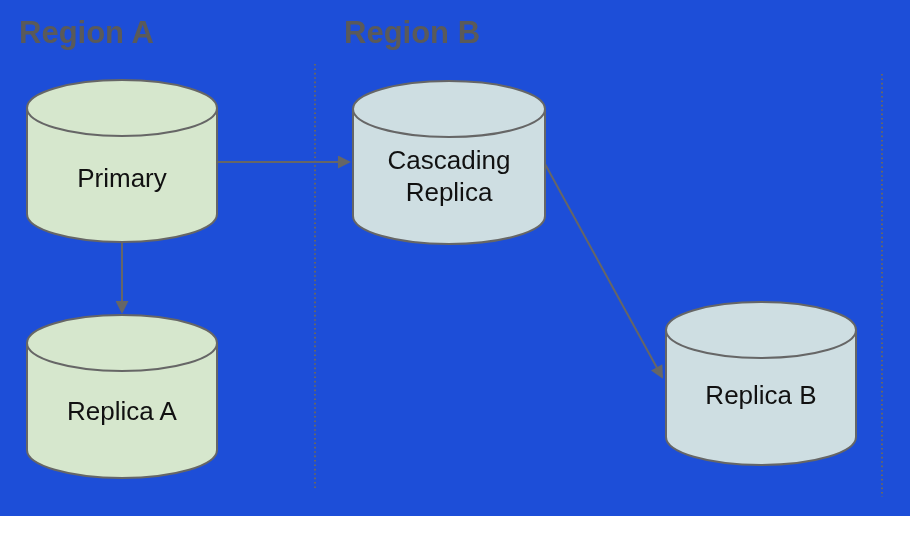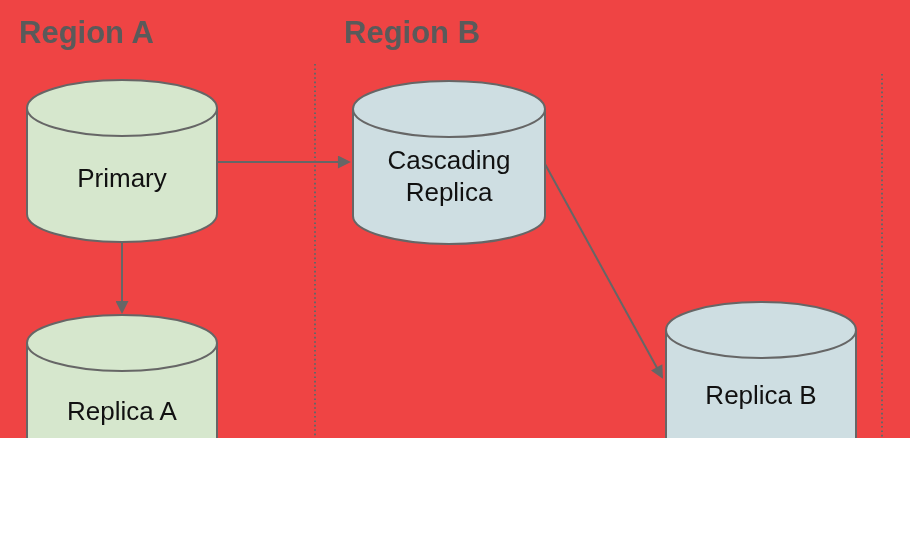--- a/index.html
+++ b/index.html
@@ -4,22 +4,22 @@
 <style>
   html, body {
     margin: 0;
     padding: 0;
     background: #ffffff;
     font-family: "Liberation Sans", sans-serif;
   }
   .stage {
     position: relative;
     width: 910px;
-    height: 438px;
-    background: #ef4444;
+    height: 516px;
+    background: #1d4ed8;
     overflow: hidden;
   }
   svg { display: block; }
   .heading {
     font-family: "Liberation Sans", sans-serif;
     font-size: 31px;
     font-weight: 700;
   }
   .node-label {
     font-family: "Liberation Sans", sans-serif;

